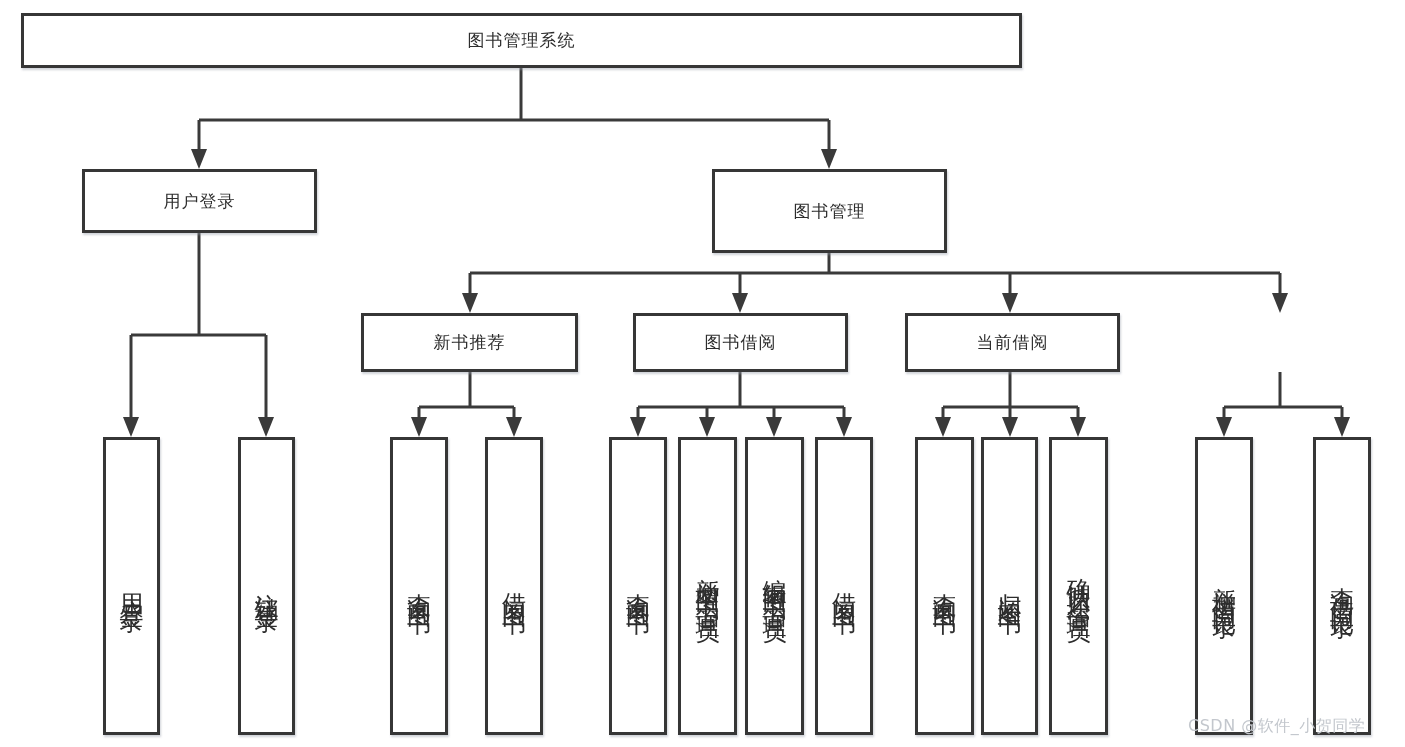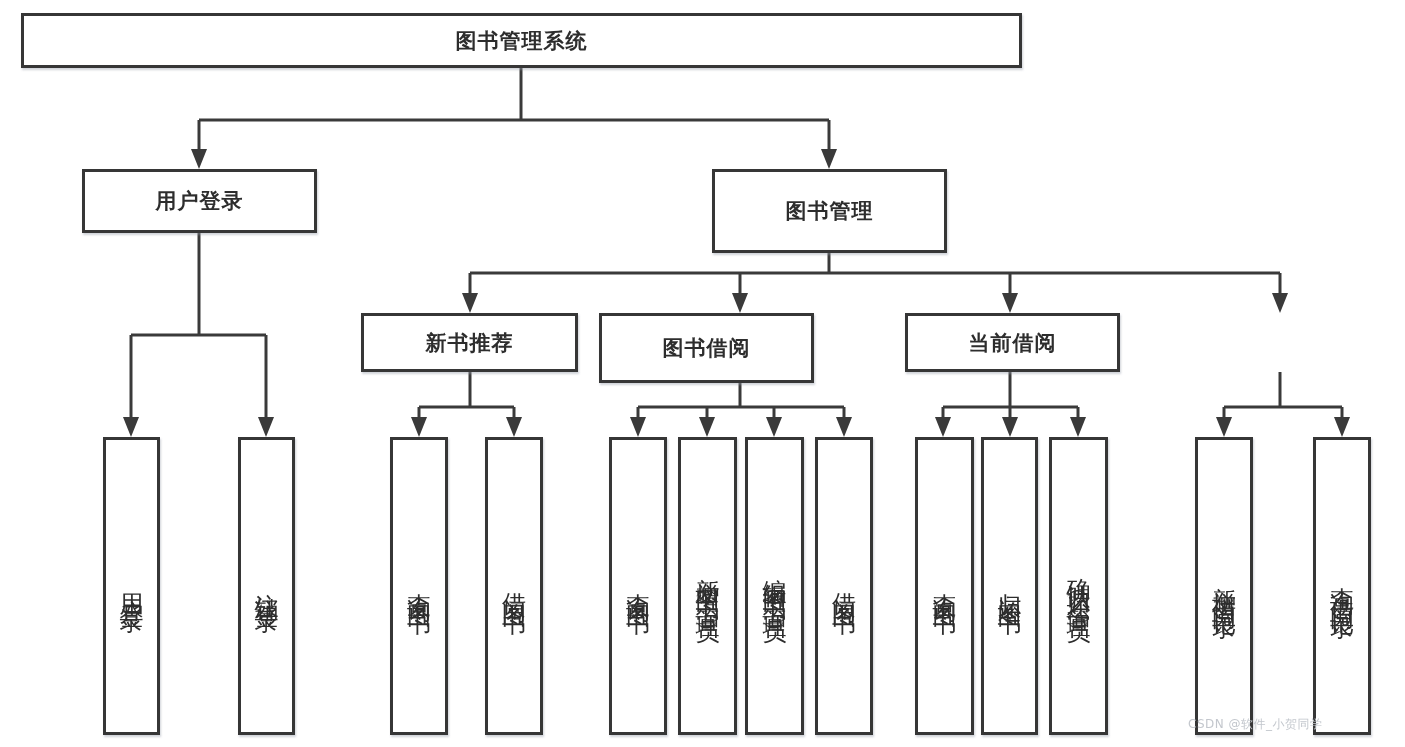--- a/index.html
+++ b/index.html
@@ -15,34 +15,34 @@
     position:absolute;
     box-sizing:border-box;
     background:#ffffff;
     border:3px solid #363636;
     display:flex;
     align-items:center;
     justify-content:center;
     color:#2d2d2d;
     box-shadow:1px 2px 2px rgba(150,158,170,0.45);
   }
-  .h{font-size:21px;letter-spacing:1px;white-space:nowrap;font-weight:bold;}
+  .h{font-size:17px;letter-spacing:1px;white-space:nowrap;}
   .leaf{
     writing-mode:vertical-rl;
     text-orientation:mixed;
     font-size:24px;
     letter-spacing:6px;
     line-height:1;
     white-space:nowrap;
   }
   .watermark{
     position:absolute;
     left:1188px;top:716px;
     width:212px;
-    font-size:12px;
+    font-size:16px;
     color:#c3c7cd;
     white-space:nowrap;
     letter-spacing:0.5px;
   }
 </style>
 </head>
 <body>
 
 <div class="canvas">
 
@@ -118,21 +118,21 @@
   <div class="box h" style="left:82px;top:169px;width:235px;height:64px;">
     <span>用户登录</span>
   </div>
   <div class="box h" style="left:712px;top:169px;width:235px;height:84px;">
     <span>图书管理</span>
   </div>
 
   <div class="box h" style="left:361px;top:313px;width:217px;height:59px;">
     <span>新书推荐</span>
   </div>
-  <div class="box h" style="left:599px;top:313px;width:215px;height:70px;">
+  <div class="box h" style="left:633px;top:313px;width:215px;height:59px;">
     <span>图书借阅</span>
   </div>
   <div class="box h" style="left:905px;top:313px;width:215px;height:59px;">
     <span>当前借阅</span>
   </div>
 
   <div class="box leaf" style="left:103px;top:437px;width:57px;height:298px;">
     <span>用户登录</span>
   </div>
   <div class="box leaf" style="left:238px;top:437px;width:57px;height:298px;">

